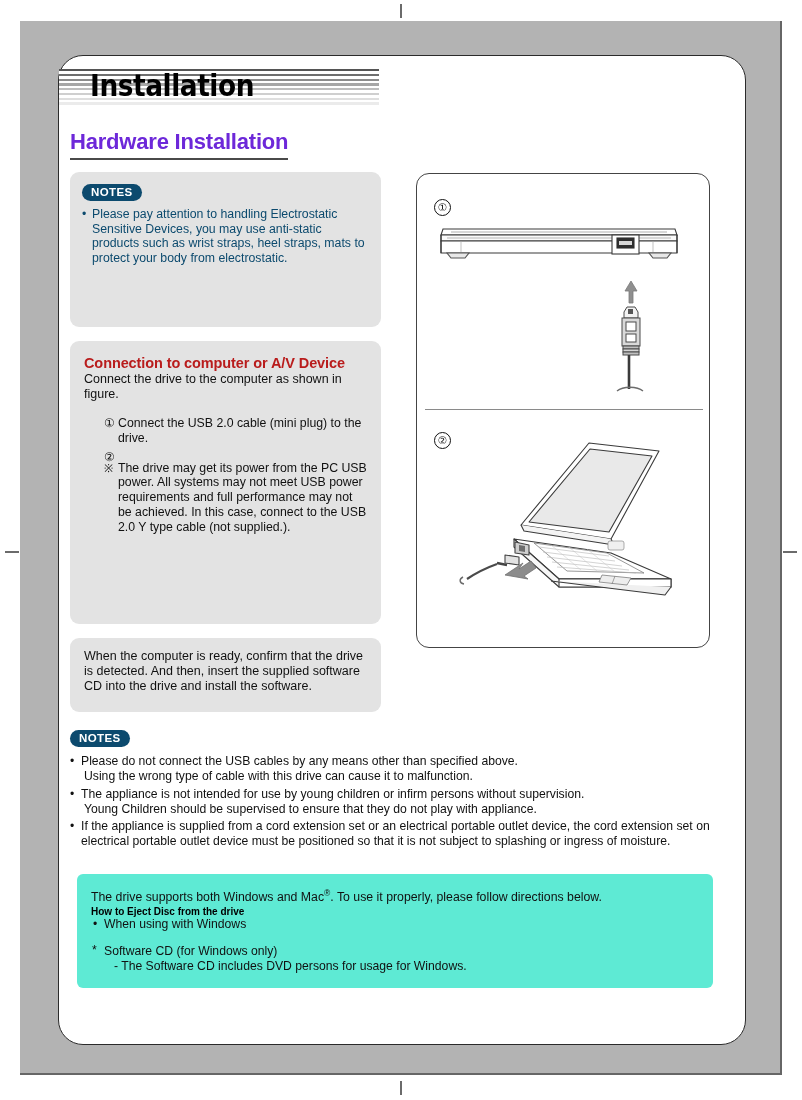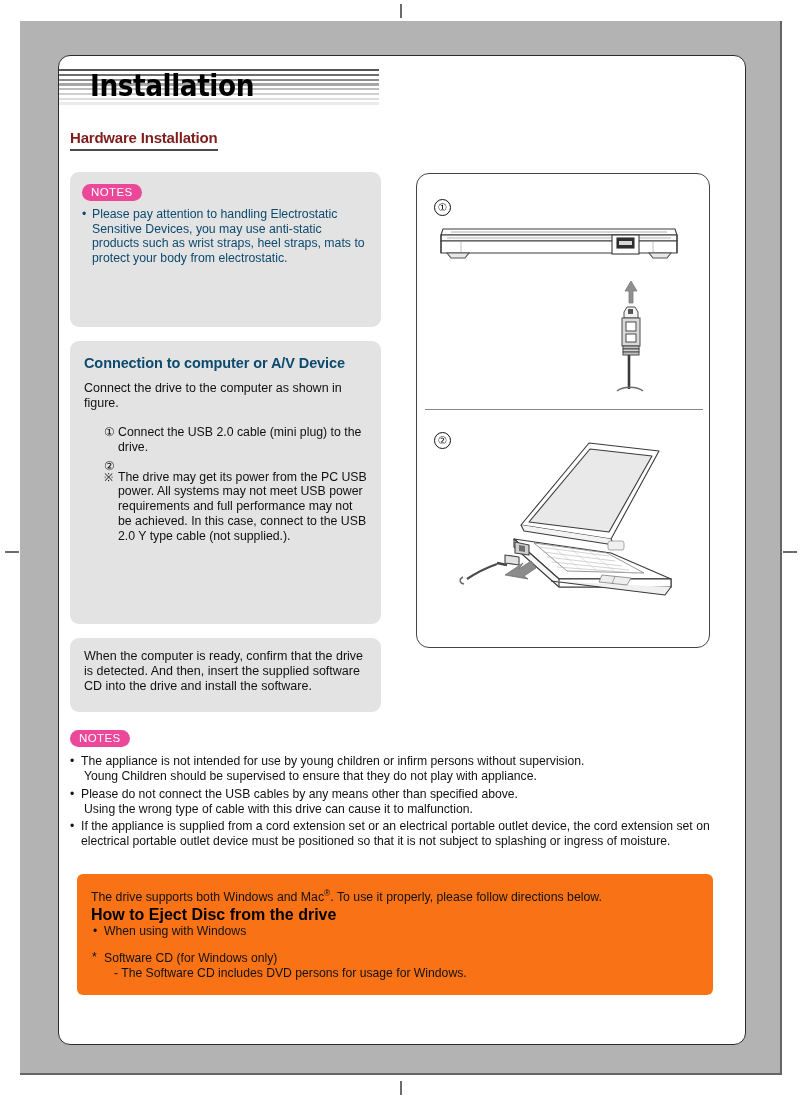--- a/index.html
+++ b/index.html
@@ -40,21 +40,21 @@
 
   
   .page {
     position: absolute;
     left: 58px;
     top: 55px;
     width: 688px;
     height: 990px;
     background: #ffffff;
     border: 1.5px solid #2b2b2b;
-    border-radius: 12px;
+    border-radius: 25px;
     box-sizing: border-box;
   }
   .page-inner {
     position: absolute;
     left: 0; top: 0; right: 0; bottom: 0;
     padding: 0;
   }
 
   
   .title-band {
@@ -87,42 +87,42 @@
     transform-origin: left top;
     line-height: 40px;
     white-space: nowrap;
   }
 
   
   .section-heading {
     position: absolute;
     left: 11px;
     top: 73px;
-    font-size: 15px;
+    font-size: 22px;
     font-weight: bold;
-    color: #7f1d1d;
+    color: #6d28d9;
     letter-spacing: -0.2px;
     border-bottom: 2px solid #4a4a4a;
     padding-bottom: 3px;
     display: inline-block;
   }
 
   
   .gbox {
     position: absolute;
     background: #e3e3e3;
     border-radius: 9px;
     box-sizing: border-box;
   }
   .notes-badge {
     display: inline-block;
-    background: #ec4899;
+    background: #0c4a6e;
     color: #fff;
     font-size: 11.5px;
-    font-weight: normal;
+    font-weight: bold;
     letter-spacing: 0.4px;
     padding: 2.5px 9px 3px 9px;
     border-radius: 9px;
   }
   .note-list {
     margin: 0;
     padding: 0;
     list-style: none;
   }
   .note-list li {
@@ -136,21 +136,21 @@
   .note-list li:before {
     content: "\2022";
     position: absolute;
     left: 0;
     top: 0;
   }
 
   .box-title {
     font-size: 14.5px;
     font-weight: bold;
-    color: #0c4a6e;
+    color: #b91c1c;
     letter-spacing: -0.1px;
   }
   .box-para {
     font-size: 12.5px;
     line-height: 15px;
     color: #111;
   }
   .step-list {
     margin: 0;
     padding: 0;
@@ -216,31 +216,31 @@
     padding-left: 3px;
   }
 
   
   .eject-box {
     position: absolute;
     left: 18px;
     top: 818px;
     width: 636px;
     padding: 11px 14px 13px 14px;
-    background: #f97316;
+    background: #5eead4;
     border-radius: 6px;
     box-sizing: border-box;
   }
   .eject-box .lead {
     font-size: 12.3px;
     line-height: 16px;
     color: #111;
   }
   .eject-box .sub {
-    font-size: 16px;
+    font-size: 10px;
     font-weight: bold;
     color: #000;
     margin-top: 1px;
   }
   .eject-box ul {
     margin: 0;
     padding: 0;
     list-style: none;
   }
   .eject-box ul > li {
@@ -351,21 +351,21 @@
 
     <div class="gbox" style="left:11px; top:116px; width:311px; height:155px; padding:10px 12px 0 12px;">
       <span class="notes-badge">NOTES</span>
       <ul class="note-list">
         <li>Please pay attention to handling Electrostatic Sensitive Devices, you may use anti-static products such as wrist straps, heel straps, mats to protect your body from electrostatic.</li>
       </ul>
     </div>
 
     <div class="gbox" style="left:11px; top:285px; width:311px; height:283px; padding:14px 14px 0 14px;">
       <div class="box-title">Connection to computer or A/V Device</div>
-      <div class="box-para" style="margin-top:10px;">Connect the drive to the computer as shown in figure.</div>
+      <div class="box-para" style="margin-top:1px;">Connect the drive to the computer as shown in figure.</div>
       <ul class="step-list" style="margin-top:14px; margin-left:20px;">
         <li>
           <span class="num">①</span>
           <span>Connect the USB 2.0 cable (mini plug) to the drive.</span>
         </li>
         <li>
           <span class="num">②</span>
         </li>
       </ul>
       <div class="ref-note" style="margin-top:15px; margin-left:20px;">
@@ -375,26 +375,26 @@
     </div>
 
     <div class="gbox" style="left:11px; top:582px; width:311px; height:74px; padding:11px 14px 0 14px;">
       <div class="box-para">When the computer is ready, confirm that the drive is detected. And then, insert the supplied software CD into the drive and install the software.</div>
     </div>
 
     <div class="wide-notes">
       <span class="notes-badge">NOTES</span>
       <ul class="nl">
         <li>
+          <span>Please do not connect the USB cables by any means other than specified above.</span>
+          <span class="cont">Using the wrong type of cable with this drive can cause it to malfunction.</span>
+        </li>
+        <li>
           <span>The appliance is not intended for use by young children or infirm persons without supervision.</span>
           <span class="cont">Young Children should be supervised to ensure that they do not play with appliance.</span>
-        </li>
-        <li>
-          <span>Please do not connect the USB cables by any means other than specified above.</span>
-          <span class="cont">Using the wrong type of cable with this drive can cause it to malfunction.</span>
         </li>
         <li>
           <span>If the appliance is supplied from a cord extension set or an electrical portable outlet device, the cord extension set on electrical portable outlet device must be positioned so that it is not subject to splashing or ingress of moisture.</span>
         </li>
       </ul>
     </div>
 
     <div class="eject-box">
       <div class="lead"><span>The drive supports both Windows and Mac</span><sup class="reg">®</sup><span>. To use it properly, please follow directions below.</span></div>
       <div class="sub">How to Eject Disc from the drive</div>

